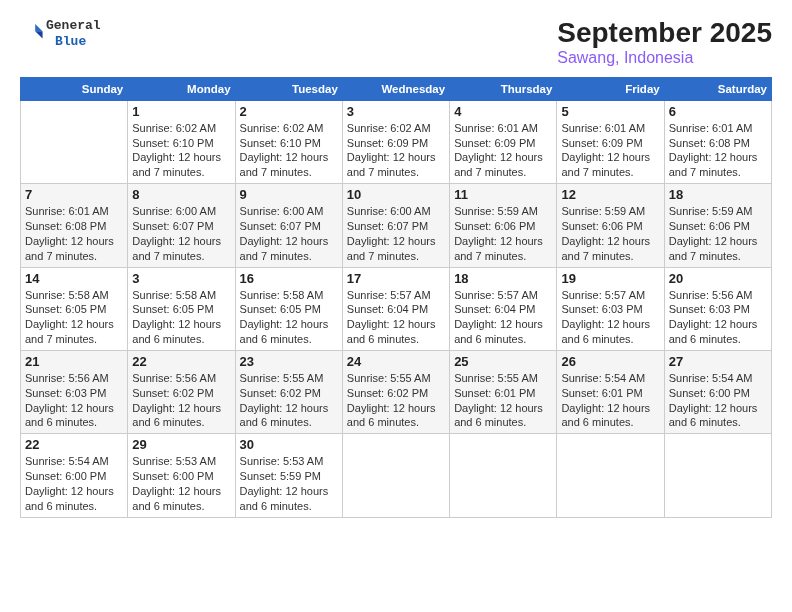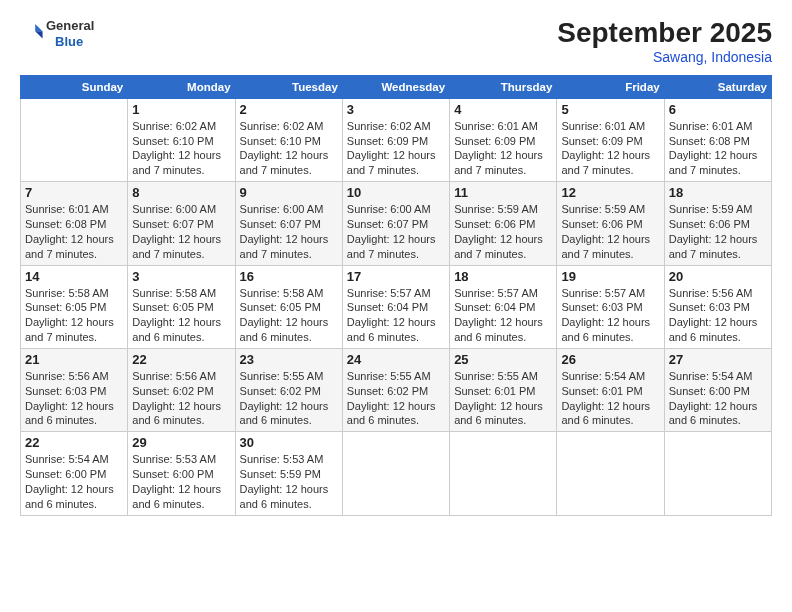--- a/index.html
+++ b/index.html
@@ -24,40 +24,40 @@
     }
     .logo {
       display: flex;
       align-items: center;
       gap: 2px;
     }
     .logo-text {
       font-size: 13px;
       font-weight: bold;
       line-height: 1.2;
+      font-family: Liberation Mono, monospace;
     }
     .logo-text .general { color: #333; }
     .logo-text .blue { color: #1a5fb4; padding-left: 9px; }
     .logo-icon {
       width: 22px;
       height: 22px;
       margin-left: 2px;
     }
     .title-block {
-      text-align: right;
     }
     .month-title {
       font-size: 28px;
       font-weight: bold;
       color: #222;
       line-height: 1.1;
     }
     .location {
-      font-size: 14px;
-      color: #1d4ed8;
+      font-size: 16px;
+      color: #8b5cf6;
     }
     .calendar {
       width: 100%;
       border-collapse: collapse;
       table-layout: fixed;
     }
     .calendar th {
       background: #2d6dc9;
       color: #fff;
       font-size: 11.5px;

